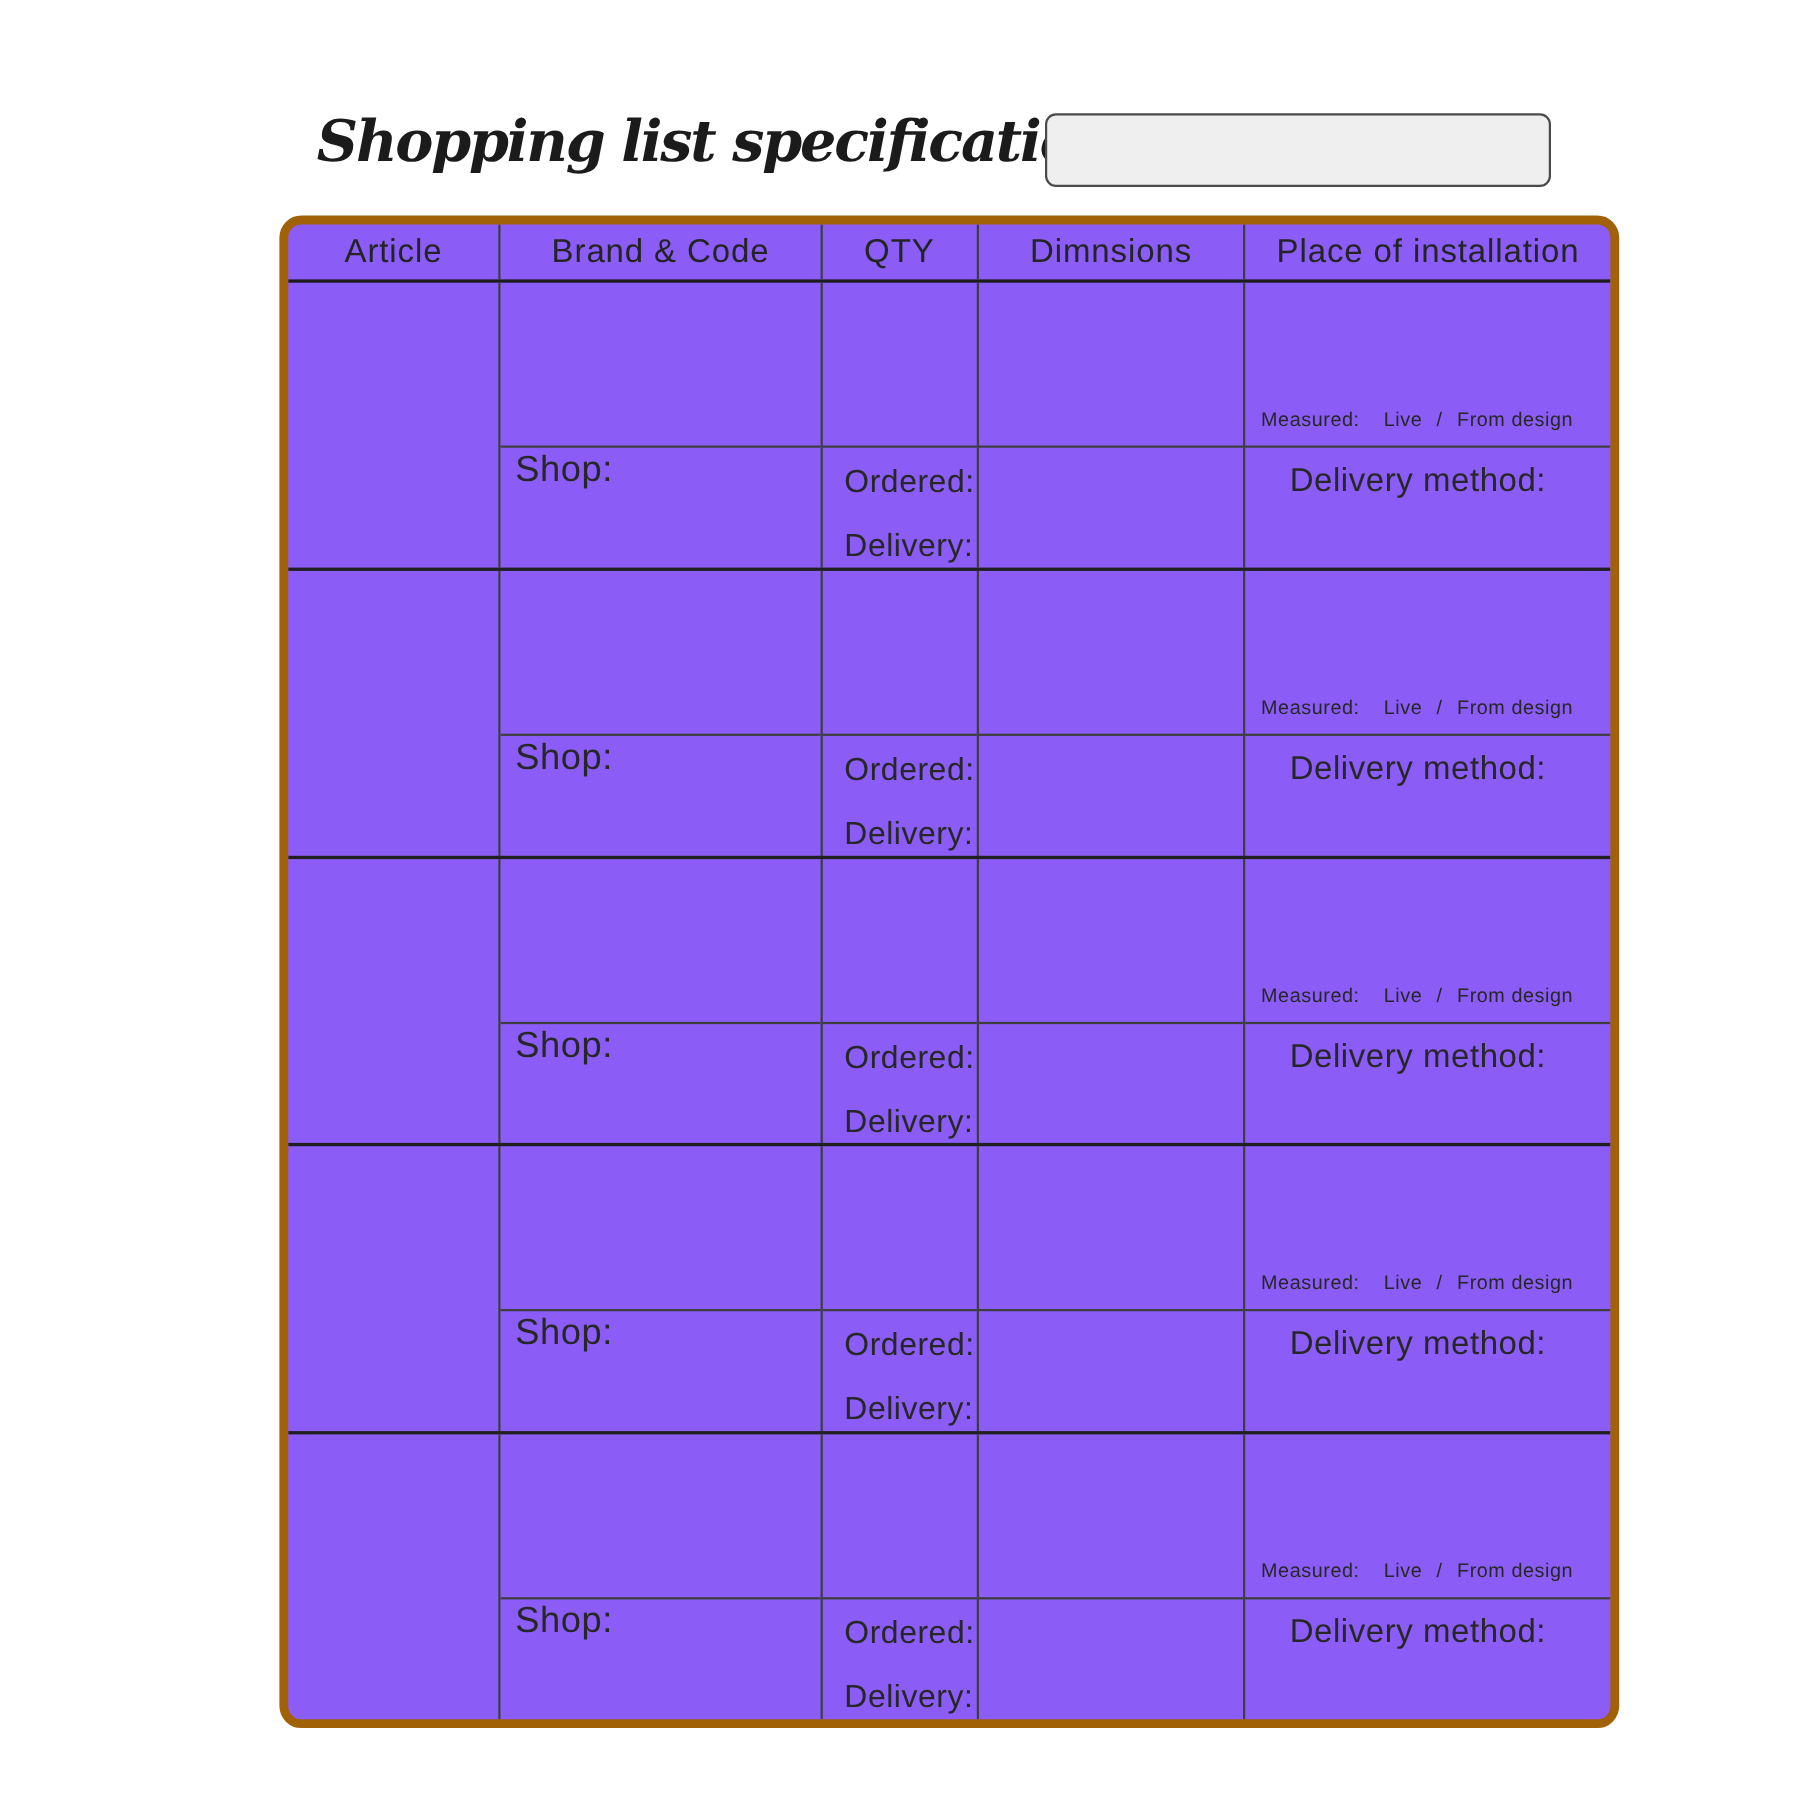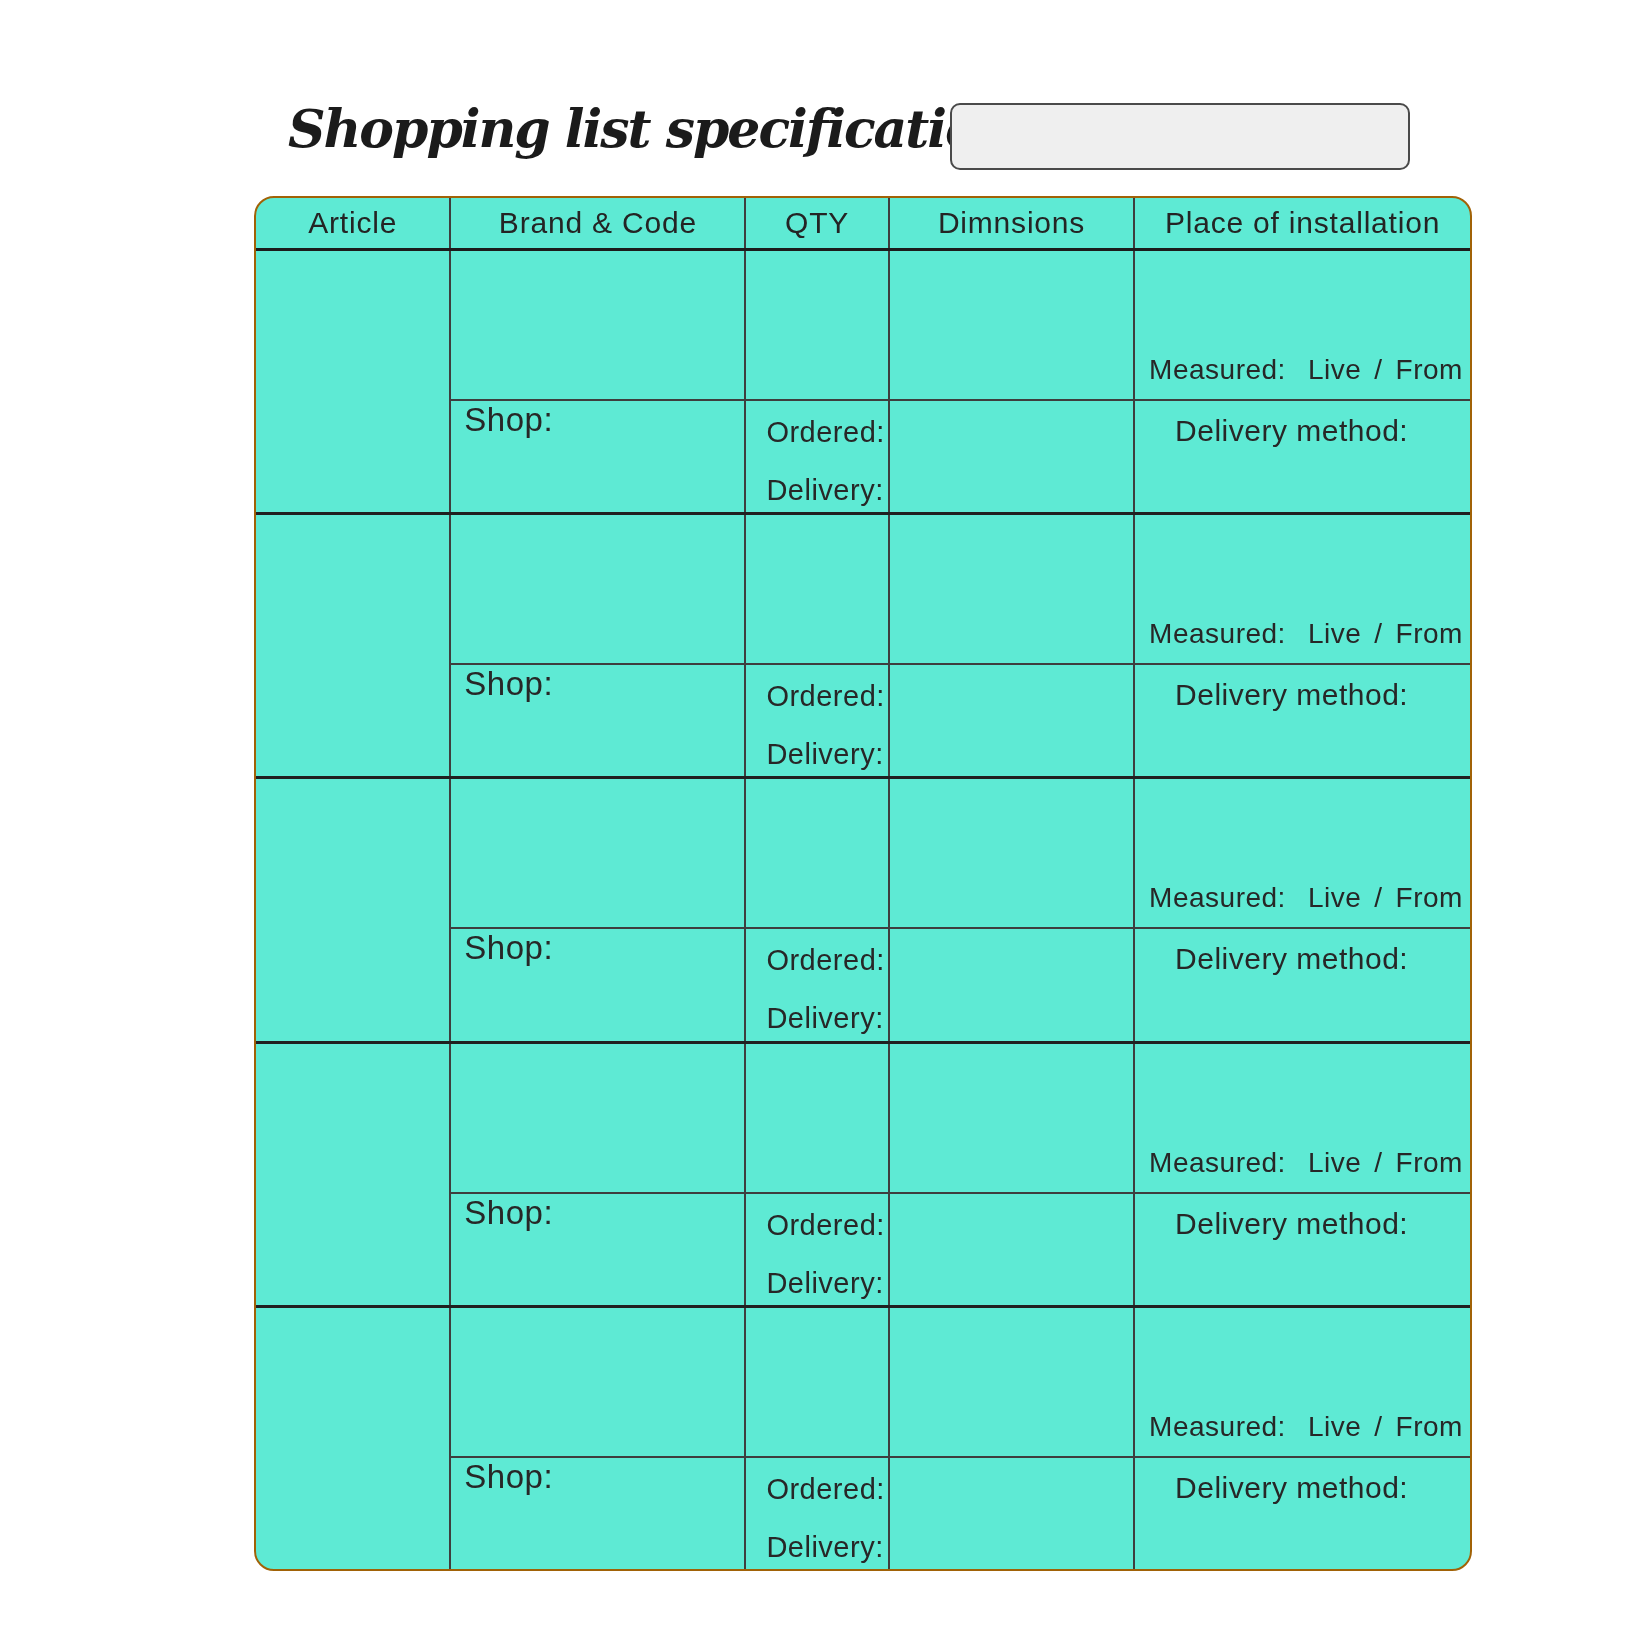--- a/index.html
+++ b/index.html
@@ -17,22 +17,22 @@
   }
   .title-field {
     position:absolute; left:950px; top:103px; width:460px; height:67px;
     background:#efefef; border:2px solid #4a4a4a; border-radius:10px;
     box-sizing:border-box;
   }
 
   
   .spec-table {
     position:absolute; left:254px; top:196px; width:1218px; height:1375px;
-    box-sizing:border-box; border:2px solid #a16207; border-radius:20px;
-    overflow:hidden; display:flex; flex-direction:column; background:#5eead4;
+    box-sizing:border-box; border:8px solid #a16207; border-radius:20px;
+    overflow:hidden; display:flex; flex-direction:column; background:#8b5cf6;
   }
   .thead {
     flex:none; height:50px; display:grid;
     grid-template-columns:194fr 296fr 144fr 246fr 338fr;
     border-bottom:3px solid #1c1c1c;
   }
   .hcell {
     display:flex; align-items:center; justify-content:center;
     font-size:30px; letter-spacing:0.8px; color:#242424; white-space:nowrap;
     overflow:hidden;
@@ -50,21 +50,21 @@
   .cell-split { display:flex; flex-direction:column; }
   .sub-top { flex:none; height:150px; border-bottom:2px solid #3e3e3e; box-sizing:border-box; }
   .sub-bottom { flex:1; box-sizing:border-box; }
 
   .label { color:#272727; letter-spacing:0.5px; }
   .brand-bottom { padding:0 0 0 13px; font-size:33px;border-radius:13px; }
   .qty-bottom { padding:15px 4px 0 20px; font-size:29px; display:flex; flex-direction:column; }
   .qty-bottom .label-delivery { margin-top:25px; }
   .place-top {
     display:flex; align-items:flex-end; padding:0 8px 13px 14px;
-    font-size:28px; white-space:nowrap; overflow:hidden;
+    font-size:18px; white-space:nowrap; overflow:hidden;
   }
   .place-top .opt-live { margin-left:22px; }
   .place-top .opt-slash { margin:0 13px; }
   .place-bottom { padding:13px 0 0 16px; font-size:30px;margin-left:24px; }
 </style>
 </head>
 <body>
 
 <div class="sheet">
 

